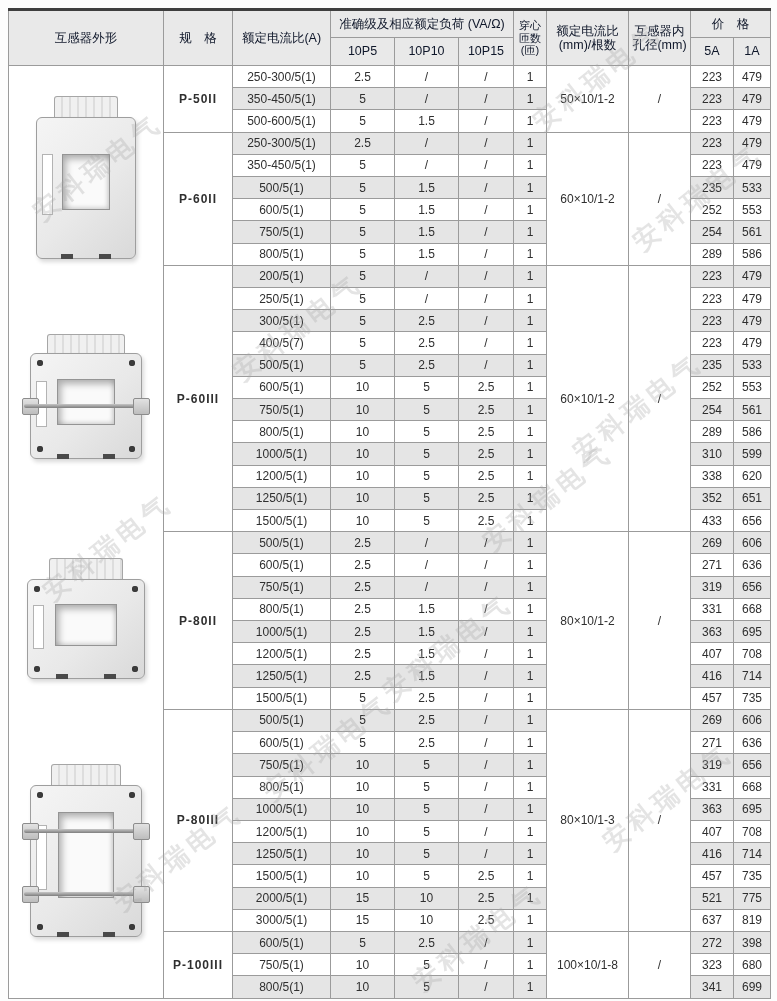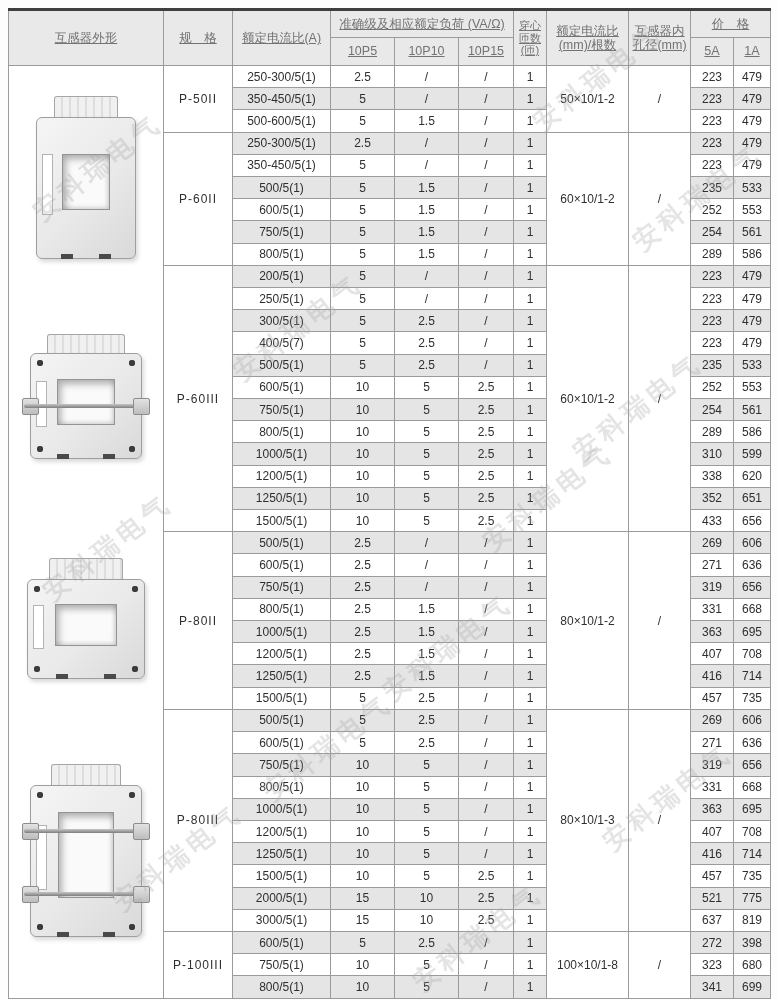--- a/index.html
+++ b/index.html
@@ -11,29 +11,29 @@
   
   table#ct-table{
     position:absolute;left:8px;top:8px;width:762px;height:991px;
     border-collapse:collapse;table-layout:fixed;z-index:1;
     border:1px solid #6e6e6e;border-top:3px solid #3e3e3e;
   }
   th,td{
     border:1px solid #9b9b9b;text-align:center;vertical-align:middle;
     padding:0;font-weight:normal;overflow:hidden;white-space:nowrap;
   }
-  thead th{background:#e9e9e9;font-size:12.5px;line-height:1.3;color:#737373;text-decoration:underline;}
+  thead th{background:#e9e9e9;font-size:12.5px;line-height:1.3;color:#0f172a;}
   thead tr.h1{height:28px;}
   thead tr.h2{height:28px;}
   th .ln{display:block;line-height:1.15;}
   th.small{font-size:11px;}
   tbody td{font-size:12px;background:#fff;}
   tbody td.data-cell{background:#fff;}
   tr.stripe td.data-cell{background:#e5e5e5;}
-  td.spec-cell{letter-spacing:1px;}
+  td.spec-cell{letter-spacing:1px;font-weight:bold;}
   tr.section-start td{border-top-color:#6e6e6e;}
   td.appearance-cell{position:relative;background:#fff;vertical-align:top;}
   
   .ct{position:absolute;left:50%;transform:translateX(-50%);}
   .ct-top{
     position:relative;margin:0 auto;border:1px solid #a6a6a6;border-bottom:none;
     border-radius:3px 3px 0 0;
     background:repeating-linear-gradient(90deg,#f0f0f0 0 6px,#ddd 6px 8px);
   }
   .ct-bodyx{

